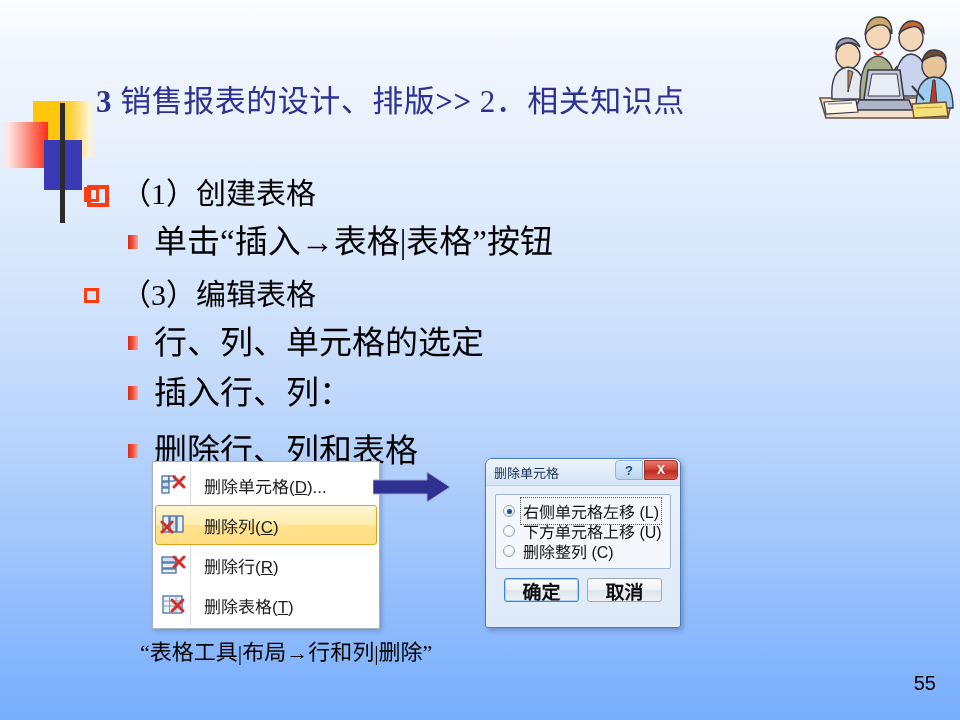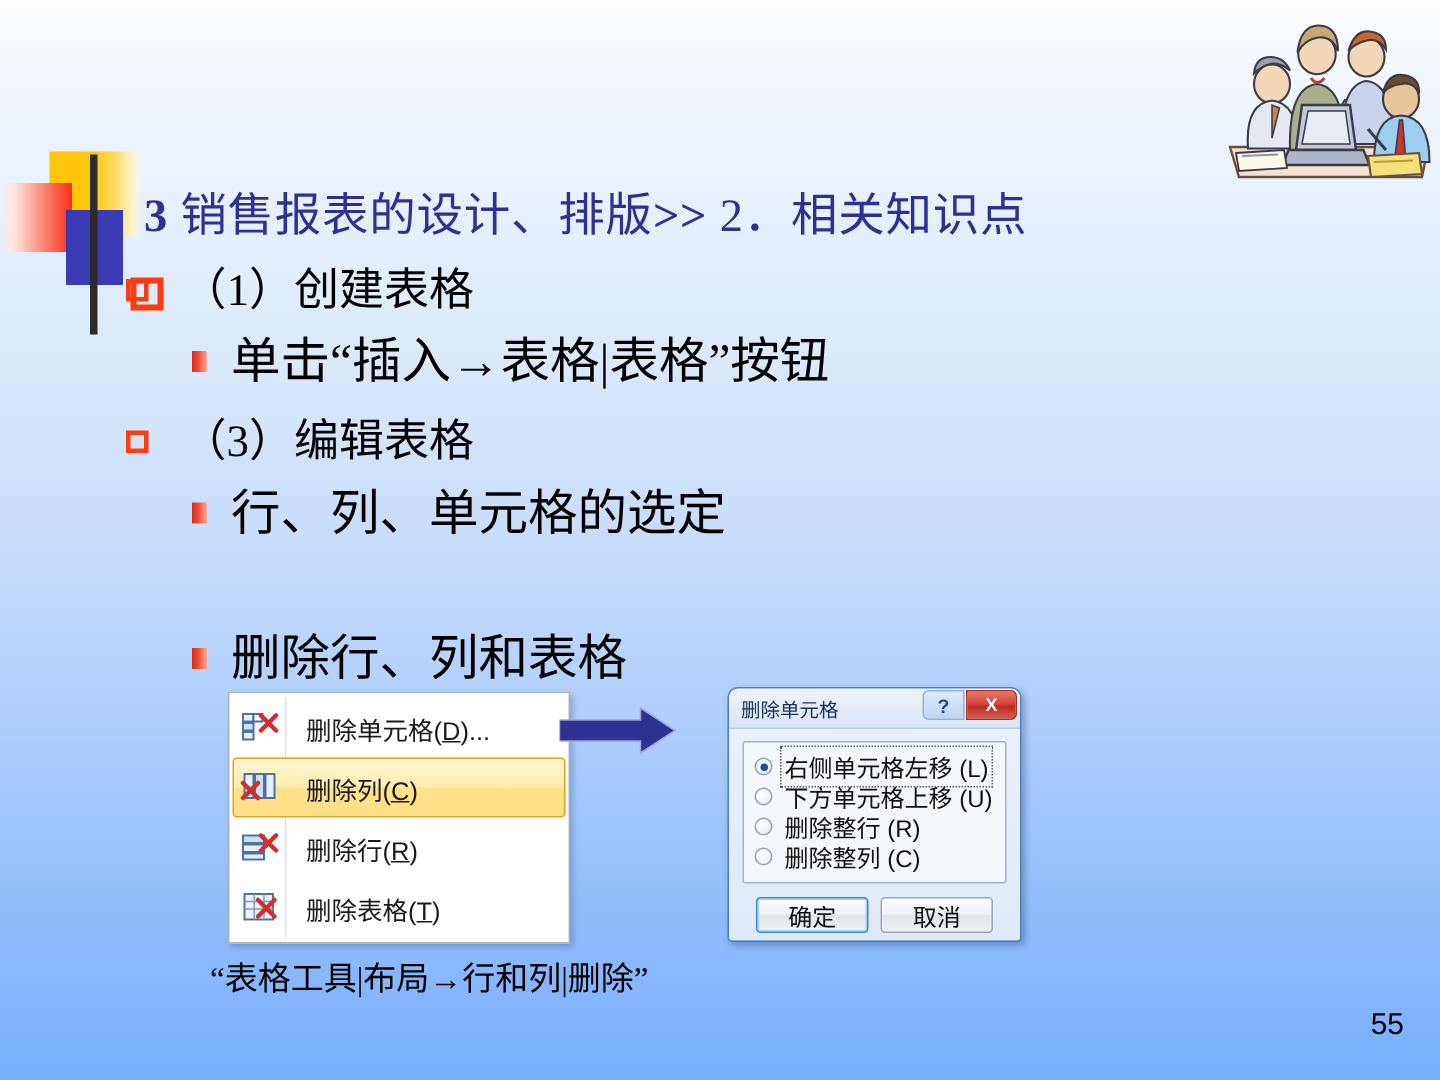--- a/index.html
+++ b/index.html
@@ -88,21 +88,20 @@
   
   .slide-title {
     position: absolute;
     left: 96px;
     top: 80px;
     font-size: 31px;
     line-height: 44px;
     color: #2e3192;
     white-space: nowrap;
     letter-spacing: 0.5px;
-    margin-top: 42px;
   }
   .slide-title .num { font-weight: bold; }
   .slide-title .gt  { font-weight: bold; }
 
   
   .clipart {
     position: absolute;
     left: 812px;
     top: 4px;
     width: 146px;
@@ -318,29 +317,30 @@
   }
   .dlg-footer {
     display: flex;
     gap: 8px;
     justify-content: center;
     padding: 9px 9px 0 9px;
   }
   .dlg-button {
     width: 78px;
     height: 24px;
-    font-size: 16px;
+    font-size: 19px;
     color: #0d0d0d;
     display: flex;
     align-items: center;
     justify-content: center;
     background: linear-gradient(to bottom, #fbfcfd 0%, #eef1f5 48%, #dfe5ec 52%, #eef2f7 100%);
     border: 1px solid #9aa7b5;
     border-radius: 3px;
     box-sizing: border-box;
+    font-weight: bold;
   }
   .dlg-button.default {
     border: 1px solid #3c87d4;
     box-shadow: 0 0 0 1px #a8d0f0 inset;
   }
 
   
   .caption {
     position: absolute;
     left: 100px;
@@ -427,22 +427,25 @@
   </div>
 
   <div class="lvl1" style="top:275px;">
     <span class="marker"></span><span>（3）编辑表格</span>
   </div>
 
   <div class="lvl2" style="top:326px;">
     <span class="marker"></span><span>行、列、单元格的选定</span>
   </div>
 
-
-  <div class="lvl2" style="top:423px;">
+  <div class="lvl2" style="top:376px;">
+    <span class="marker"></span><span>插入行、列：</span>
+  </div>
+
+  <div class="lvl2" style="top:434px;">
     <span class="marker"></span><span>删除行、列和表格</span>
   </div>
 
   <div class="ctx-menu">
 
     <div class="ctx-item">
       <span class="ctx-icon">
         <svg width="26" height="22" viewBox="0 0 26 22" xmlns="http://www.w3.org/2000/svg">
           <rect x="2" y="2" width="7" height="5" fill="#e9f1fb" stroke="#4a6fa5" stroke-width="1.3"></rect>
           <rect x="2" y="8" width="7" height="5" fill="#cfe0f3" stroke="#4a6fa5" stroke-width="1.3"></rect>
@@ -512,24 +515,20 @@
         <div class="radio-row checked">
           <span class="radio-dot"></span>
           <span class="radio-label">右侧单元格左移 (L)</span>
         </div>
 
         <div class="radio-row">
           <span class="radio-dot"></span>
           <span class="radio-label">下方单元格上移 (U)</span>
         </div>
 
-        <div class="radio-row">
-          <span class="radio-dot"></span>
-          <span class="radio-label">删除整行 (R)</span>
-        </div>
 
         <div class="radio-row">
           <span class="radio-dot"></span>
           <span class="radio-label">删除整列 (C)</span>
         </div>
 
       </div>
 
       <div class="dlg-footer">
         <div class="dlg-button default">确定</div>

